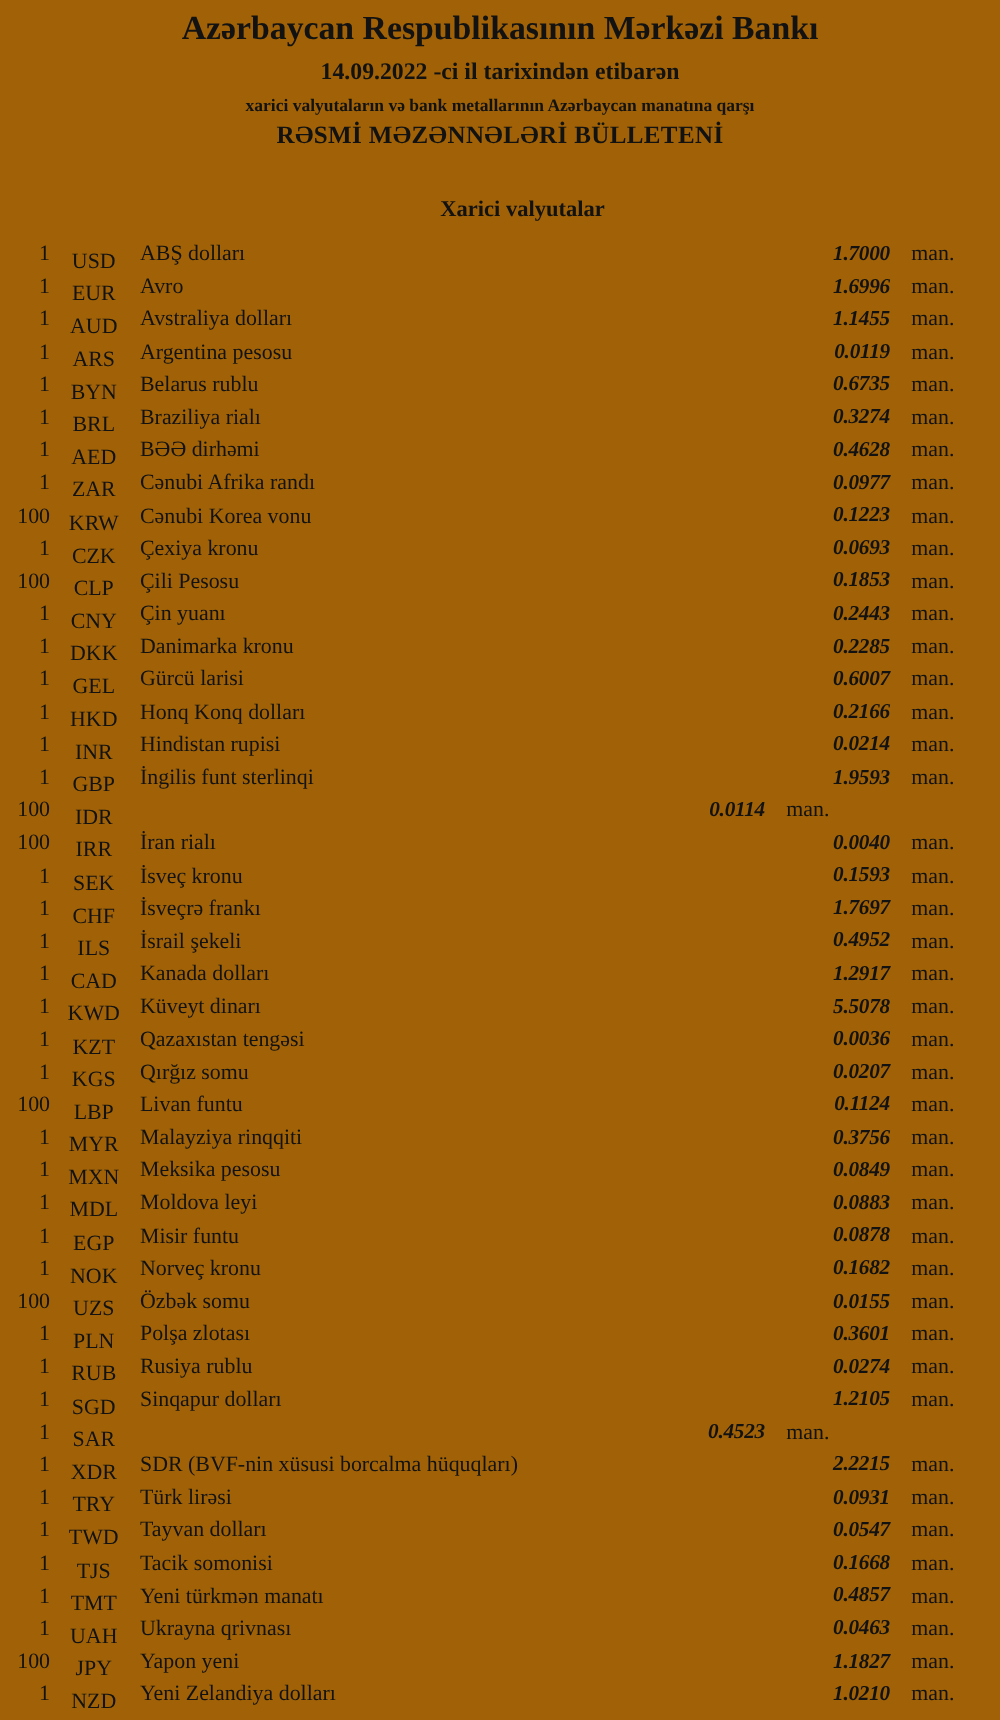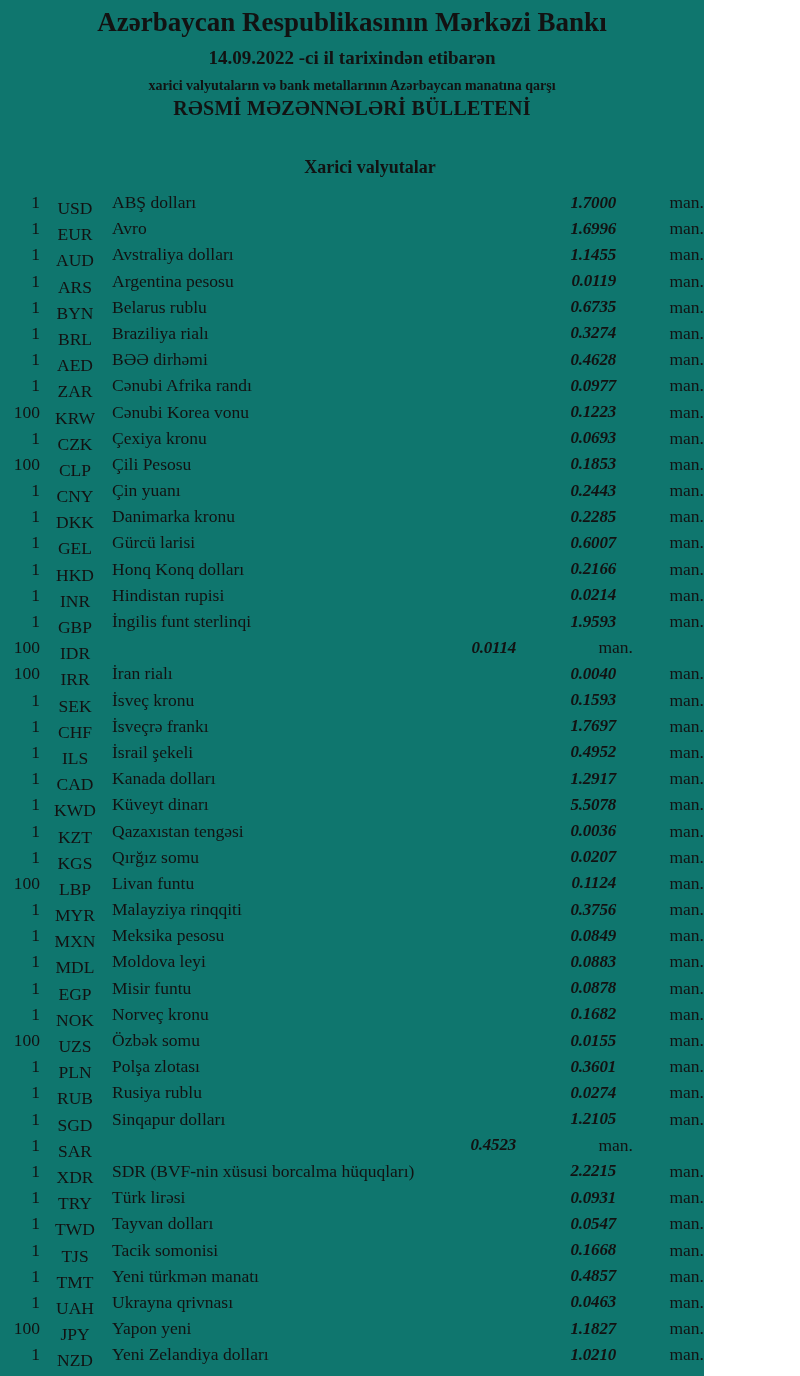--- a/index.html
+++ b/index.html
@@ -2,23 +2,23 @@
 <html><head>
 <meta charset="utf-8">
 <style>
   html, body {
     margin: 0;
     padding: 0;
     background: #ffffff;
   }
   .page {
     position: relative;
-    width: 704px;
+    width: 800px;
     height: 1376px;
-    background: #0f766e;
+    background: #a16207;
     color: #121212;
     font-family: "Liberation Serif", "DejaVu Serif", serif;
     overflow: hidden;
   }
   .header {
     text-align: center;
     padding-top: 7px;
   }
   .bank-name {
     font-size: 27px;
@@ -76,21 +76,21 @@
   }
   .cell-rate {
     text-align: right;
     font-weight: bold;
     font-style: italic;
     font-size: 17px;
     padding-right: 17px;
     letter-spacing: -0.2px;
   }
   .cell-unit {
-    text-align: right;
+    text-align: left;
   }
 </style>
 </head>
 <body>
 
 <div class="page">
 
   <div class="header">
     <div class="bank-name">Azərbaycan Respublikasının Mərkəzi Bankı</div>
     <div class="date-line">14.09.2022 -ci il tarixindən etibarən</div>

